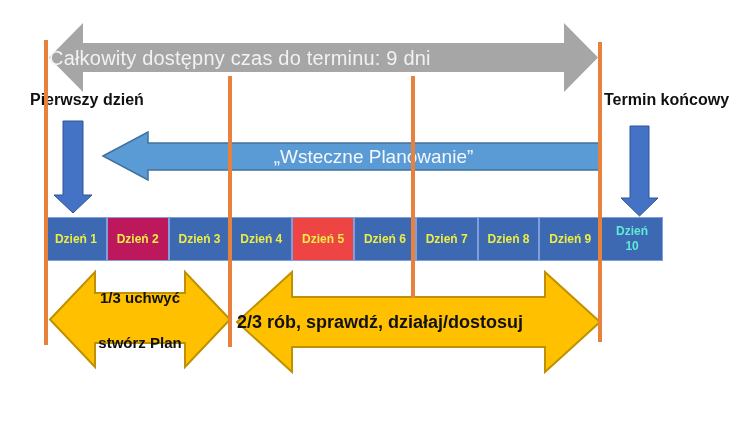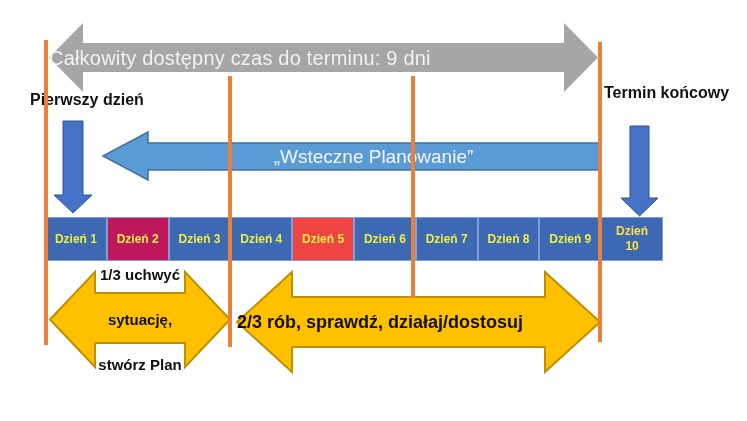--- a/index.html
+++ b/index.html
@@ -60,21 +60,21 @@
 <div id="canvas">
 
   <svg class="abs z5" style="left:49px;top:23px;" width="549" height="69" viewBox="0 0 549 69">
     <polygon points="0,34.5 34,0 34,20 515,20 515,0 549,34.5 515,69 515,49 34,49 34,69" fill="#A6A6A6"></polygon>
   </svg>
   <div class="top-arrow-label" style="color: rgb(242, 242, 242);">
     <span id="topLabelText">Całkowity dostępny czas do terminu: 9 dni</span>
   </div>
 
   <div class="black-label" style="left:30px;top:91px;">Pierwszy dzień</div>
-  <div class="black-label" style="left:604px;top:84px;">Termin końcowy</div>
+  <div class="black-label" style="left:604px;top:91px;">Termin końcowy</div>
 
   <svg class="abs z8" style="left:54px;top:121px;" width="38" height="92" viewBox="0 0 38 92">
     <polygon stroke-width="1" points="9,0 29,0 29,74 38,74 19,92 0,74 9,74" fill="#4472C4" stroke="#2F5597"></polygon>
   </svg>
 
   <svg class="abs z8" style="left:621px;top:126px;" width="37" height="90" viewBox="0 0 37 90">
     <polygon points="9,0 28,0 28,72 37,72 18.5,90 0,72 9,72" fill="#4472C4" stroke="#2F5597"></polygon>
   </svg>
 
   <svg class="abs z5" style="left:103px;top:132px;" width="496" height="48" viewBox="0 0 496 48">
@@ -105,31 +105,30 @@
       </div>
     <div class="day-box" style="background: rgb(61, 104, 178); color: rgb(237, 237, 69);">
         <span class="day-label">Dzień 7</span>
       </div>
     <div class="day-box" style="background: rgb(61, 104, 178); color: rgb(237, 237, 69);">
         <span class="day-label">Dzień 8</span>
       </div>
     <div class="day-box" style="background: rgb(61, 104, 178); color: rgb(237, 237, 69);">
         <span class="day-label">Dzień 9</span>
       </div>
-    <div class="day-box" style="background: rgb(61, 104, 178); color: #fde047;">
+    <div class="day-box" style="background: rgb(61, 104, 178); color: #5eead4;">
         <span class="day-label">Dzień 10</span>
       </div>
   </div>
 
   <svg class="abs z20" style="left:50px;top:272px;" width="180" height="95" viewBox="0 0 180 95">
     <polygon stroke="#BF9000" stroke-width="2" points="0,47.5 45,0 45,21 135,21 135,0 180,47.5 135,95 135,71 45,71 45,95" fill="#FFC000"></polygon>
   </svg>
   <div class="phase1-text">
     <span>1/3 uchwyć</span>
-    <span>sytuację,</span>
     <span>stwórz Plan</span>
   </div>
 
   <svg class="abs z20" style="left:237px;top:272px;" width="363" height="100" viewBox="0 0 363 100">
     <polygon stroke="#BF9000" stroke-width="2" points="0,50 55,0 55,25 308,25 308,0 363,50 308,100 308,75 55,75 55,100" fill="#FFC000"></polygon>
   </svg>
   <div class="phase2-text">
     <span>2/3 rób, sprawdź, działaj/dostosuj</span>
   </div>
 

